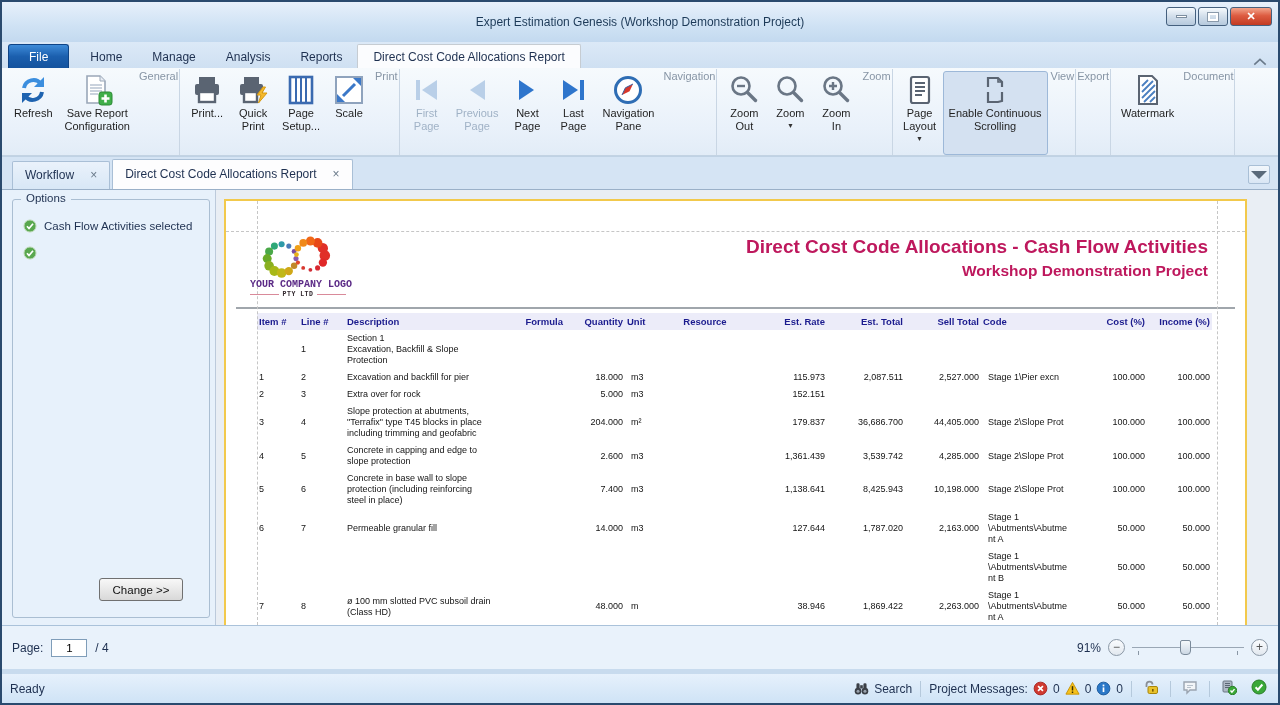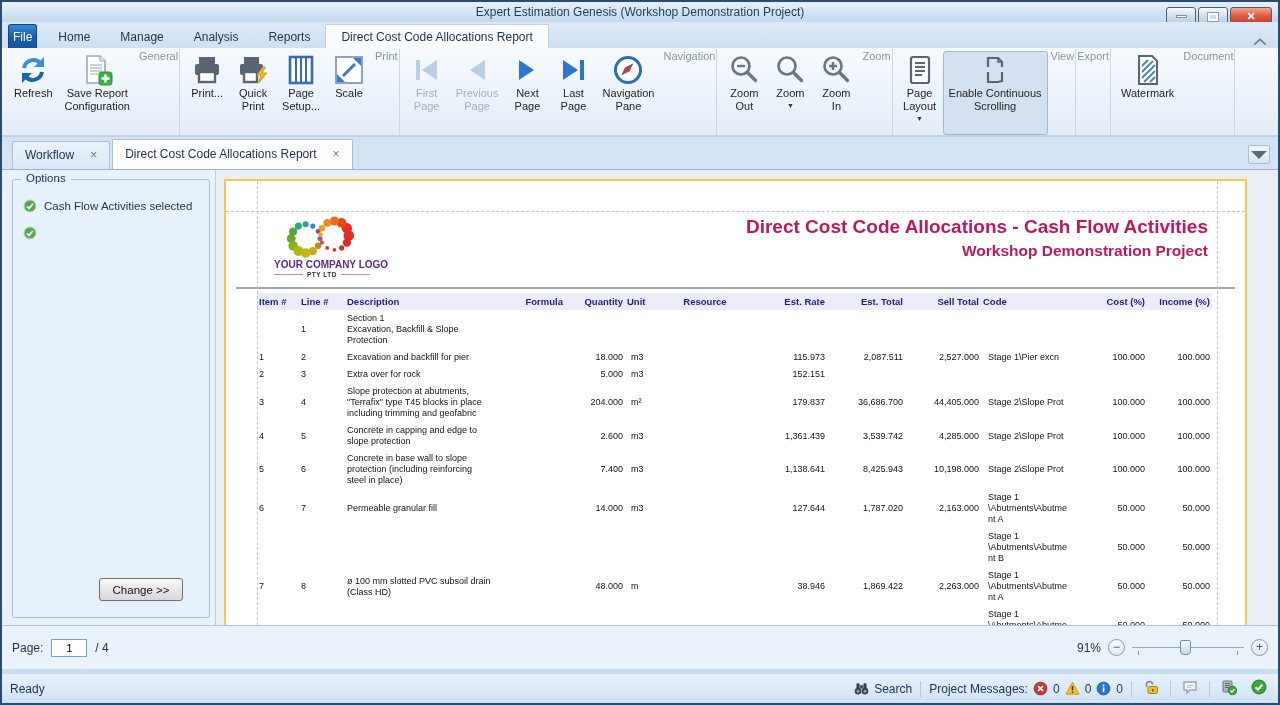--- a/index.html
+++ b/index.html
@@ -1,37 +1,37 @@
 <!DOCTYPE html>
 <html><head>
 <meta charset="utf-8">
 <style>
   * { box-sizing: border-box; margin:0; padding:0; }
   html,body { width:1280px; height:705px; font-family:"Liberation Sans", sans-serif; }
   .window { width:1280px; height:705px; display:flex; flex-direction:column;
     border:2px solid #2a4a6e; outline:1px solid #101f30; background:#cfe0f2; overflow:hidden; }
 
   
-  .titlebar { height:20px; position:relative; flex:0 0 auto;
+  .titlebar { height:40px; position:relative; flex:0 0 auto;
     background:linear-gradient(#e7f0fb,#cfe2f4 60%,#c3d9ef); display:flex; align-items:center; }
   .titlebar .title { position:absolute; left:0; right:0; text-align:center; font-size:12px; color:#1d3a58; }
   .win-controls { position:absolute; right:6px; top:5px; display:flex; gap:2px; }
   .wbtn { width:30px; height:19px; border:1px solid #45607e; border-radius:3px; display:flex;
     align-items:center; justify-content:center; background:linear-gradient(#f6fafd,#d4e0ec 45%,#b6c9dd); cursor:default; }
   .wbtn.close { width:42px; background:linear-gradient(#f2a58c,#dd5c41 45%,#c23a22); color:#fff; font-weight:bold; font-size:11px; }
   .glyph-min { width:11px; height:3px; background:#fff; border:1px solid #7d8e9f; }
   .glyph-max { width:10px; height:8px; border:2px solid #fff; outline:1px solid #8a9aab; }
 
   
   .tabrow { height:26px; flex:0 0 auto; display:flex; align-items:flex-end; padding:0 6px;
     background:linear-gradient(#dcE9f7,#cfe0f2); position:relative; }
   #ribbon-tabs { display:flex; align-items:flex-end; }
   .rtab { font-size:12px; color:#1e3050; padding:5px 15px 4px; cursor:default; white-space:nowrap; }
   .rtab.file { background:linear-gradient(#3e8bd8,#1b5fae 50%,#14539e); color:#fff;
-    border-radius:3px 3px 0 0; padding:5px 4px 4px; margin-right:6px; border:1px solid #0f4486; border-bottom:none; }
+    border-radius:3px 3px 0 0; padding:5px 20px 4px; margin-right:6px; border:1px solid #0f4486; border-bottom:none; }
   .rtab.active { background:#fbfcfe; border:1px solid #c6ccd2; border-bottom:none; border-radius:2px 2px 0 0; }
   .ribbon-collapse { position:absolute; right:10px; bottom:4px; width:16px; height:12px; }
 
   
   .ribbon { height:88px; flex:0 0 auto; background:linear-gradient(#f6fafd,#e9f1fa 70%,#e2ecf7);
     border-bottom:1px solid #c3d3e3; display:flex; padding:1px 2px 0; }
   .rb-group { display:flex; flex-direction:row; border-right:1px solid #c9d6e4; padding:0 1px; }
   .rb-buttons { flex:1; display:flex; align-items:stretch; padding:2px 3px 0; }
   .rb-btn { display:flex; flex-direction:column; align-items:center; min-width:46px;
     padding:2px 5px 1px; border:1px solid transparent; border-radius:3px; cursor:default; }
@@ -67,21 +67,21 @@
     background:linear-gradient(#f8f8f8,#eaeaea 45%,#d8d8d8); border:1px solid #707070; border-radius:3px;
     font-size:11.5px; font-family:"Liberation Sans",sans-serif; color:#111; }
 
   .viewport { flex:1 1 auto; background:#e9eef4; border-left:1px solid #bccadb; padding:9px 0 0 8px; overflow:hidden; position:relative; }
   .page { width:1023px; height:100%; background:#fff; border:2px solid #f2c94c; border-bottom:none; position:relative; overflow:hidden; }
   .dash-v { position:absolute; top:0; bottom:0; width:0; border-left:1px dashed #c6c6c6; }
   .dash-v.l { left:31px; } .dash-v.r { right:27px; }
   .dash-h { position:absolute; left:0; right:0; top:30px; border-top:1px dashed #c6c6c6; }
 
   .page-header { position:relative; height:74px; margin-top:32px; z-index:1; }
-  .logo { position:absolute; left:48px; top:0; width:96px; }
+  .logo { position:absolute; left:24px; top:0; width:96px;font-family:Liberation Mono, monospace; }
   .logo-dots svg { width:92px; height:48px; display:block; }
   .logo-name { font-size:10px; font-weight:bold; color:#5b2a86; white-space:nowrap; margin-top:-2px; }
   .logo-sub { display:flex; align-items:center; gap:4px; margin-top:1px; }
   .logo-sub .stx { font-size:6.5px; font-weight:bold; color:#30262c; letter-spacing:.5px; }
   .lline { flex:1; height:1px; background:#d98a9a; }
   .titles { position:absolute; right:37px; top:1px; text-align:right; color:#be185d; }
   .rtitle { font-size:19px; font-weight:bold; line-height:25px; }
   .rsubtitle { font-size:15.5px; font-weight:bold; line-height:23px; }
 
   .hrule { margin:0 10px; border-top:2px solid #a0a6ac; }

